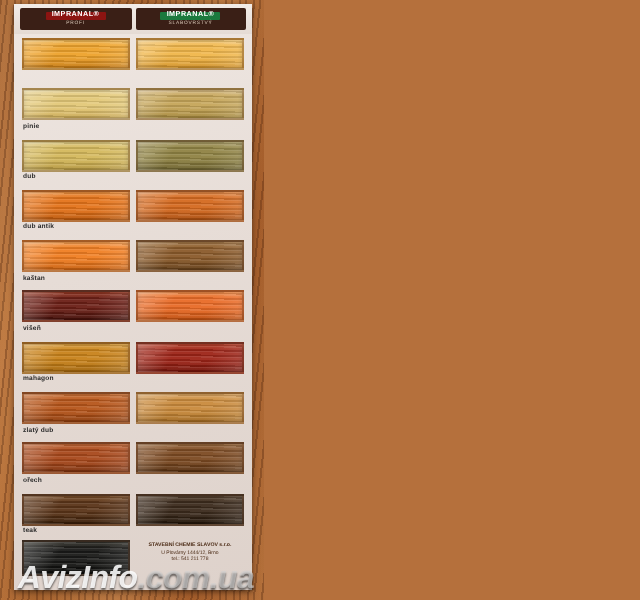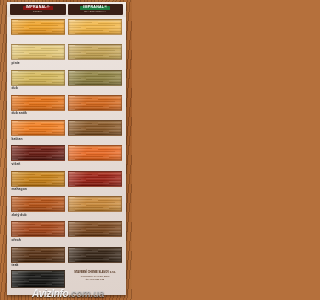--- a/index.html
+++ b/index.html
@@ -84,21 +84,21 @@
   #footer .sw{top:0;height:18px;}
   #contact{
     position:relative;padding-top:1px;
     font-size:2.5px;line-height:1.35;color:#4a2a14;text-align:center;
   }
   #contact .c-name{font-weight:bold;font-size:2.6px;display:block;}
   #contact .c-line{display:block;}
   #watermark{
     position:absolute;left:0;bottom:1px;width:136px;
     text-align:center;
-    font-size:10px;font-weight:bold;font-style:italic;
+    font-size:16px;font-weight:bold;font-style:italic;
     color:rgba(255,255,255,.80);
     text-shadow:0 1px 1px rgba(0,0,0,.55);
     letter-spacing:-.3px;
     pointer-events:none;
   }
   #watermark .wm-b{color:rgba(255,255,255,.88);}
   #watermark .wm-g{color:rgba(210,210,210,.62);}
 </style>
 </head>
 <body>

